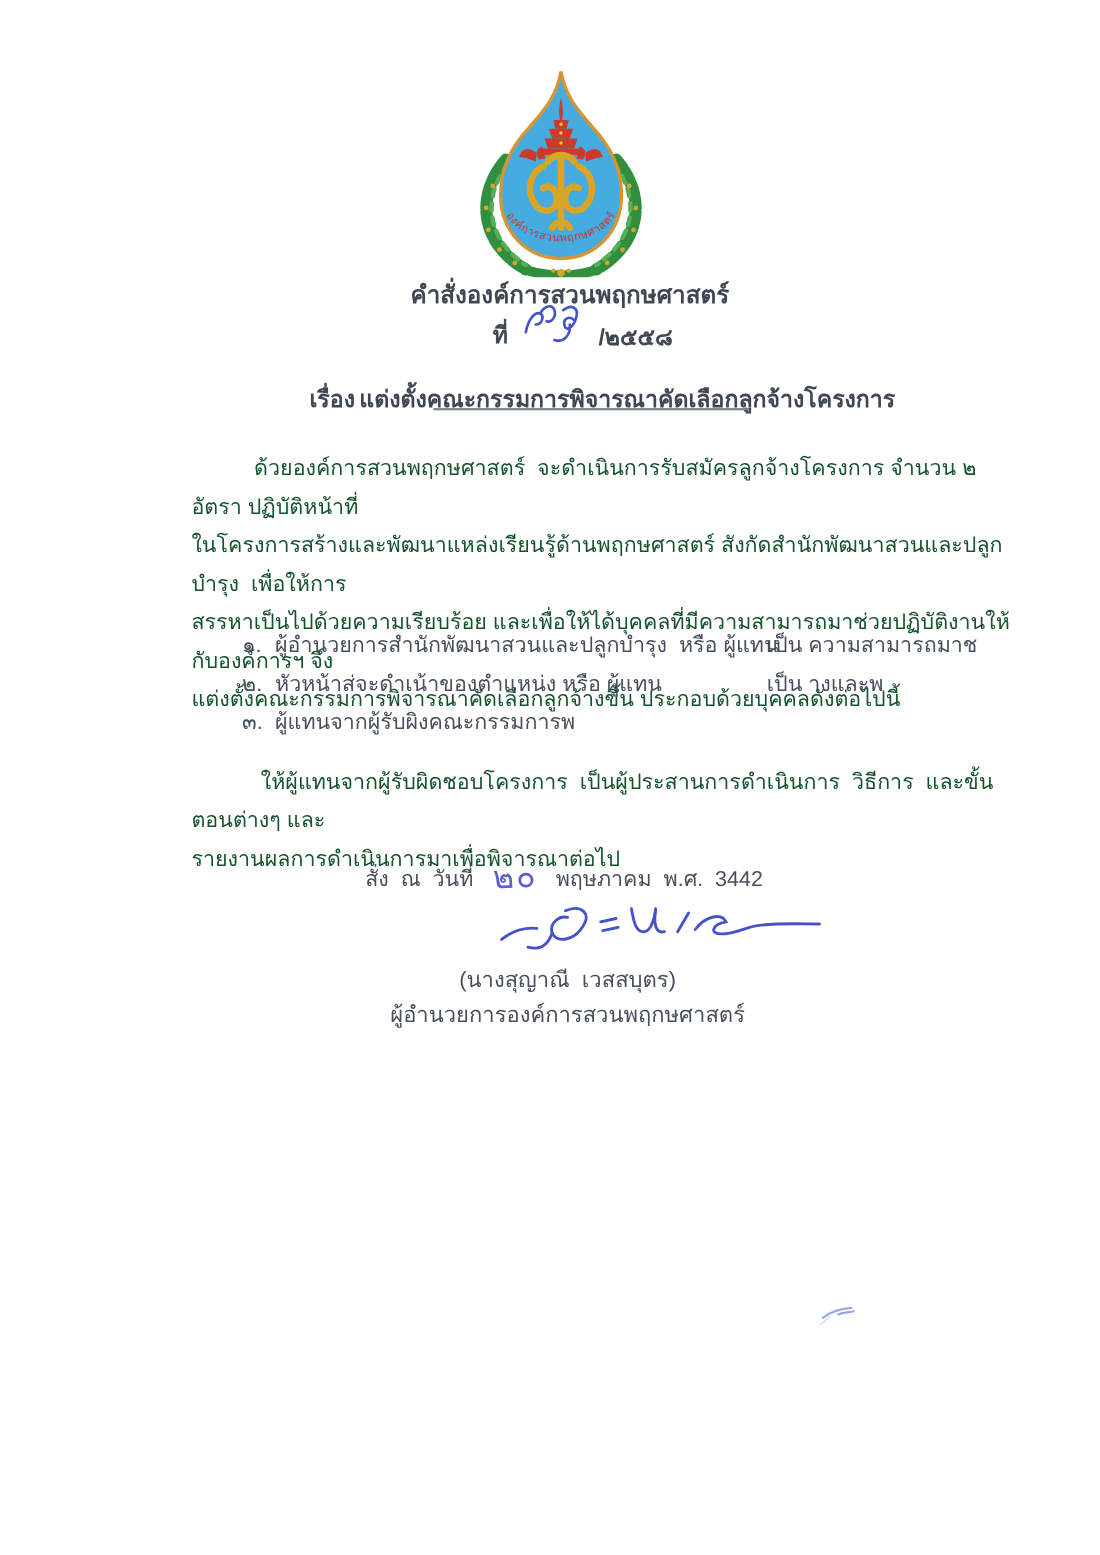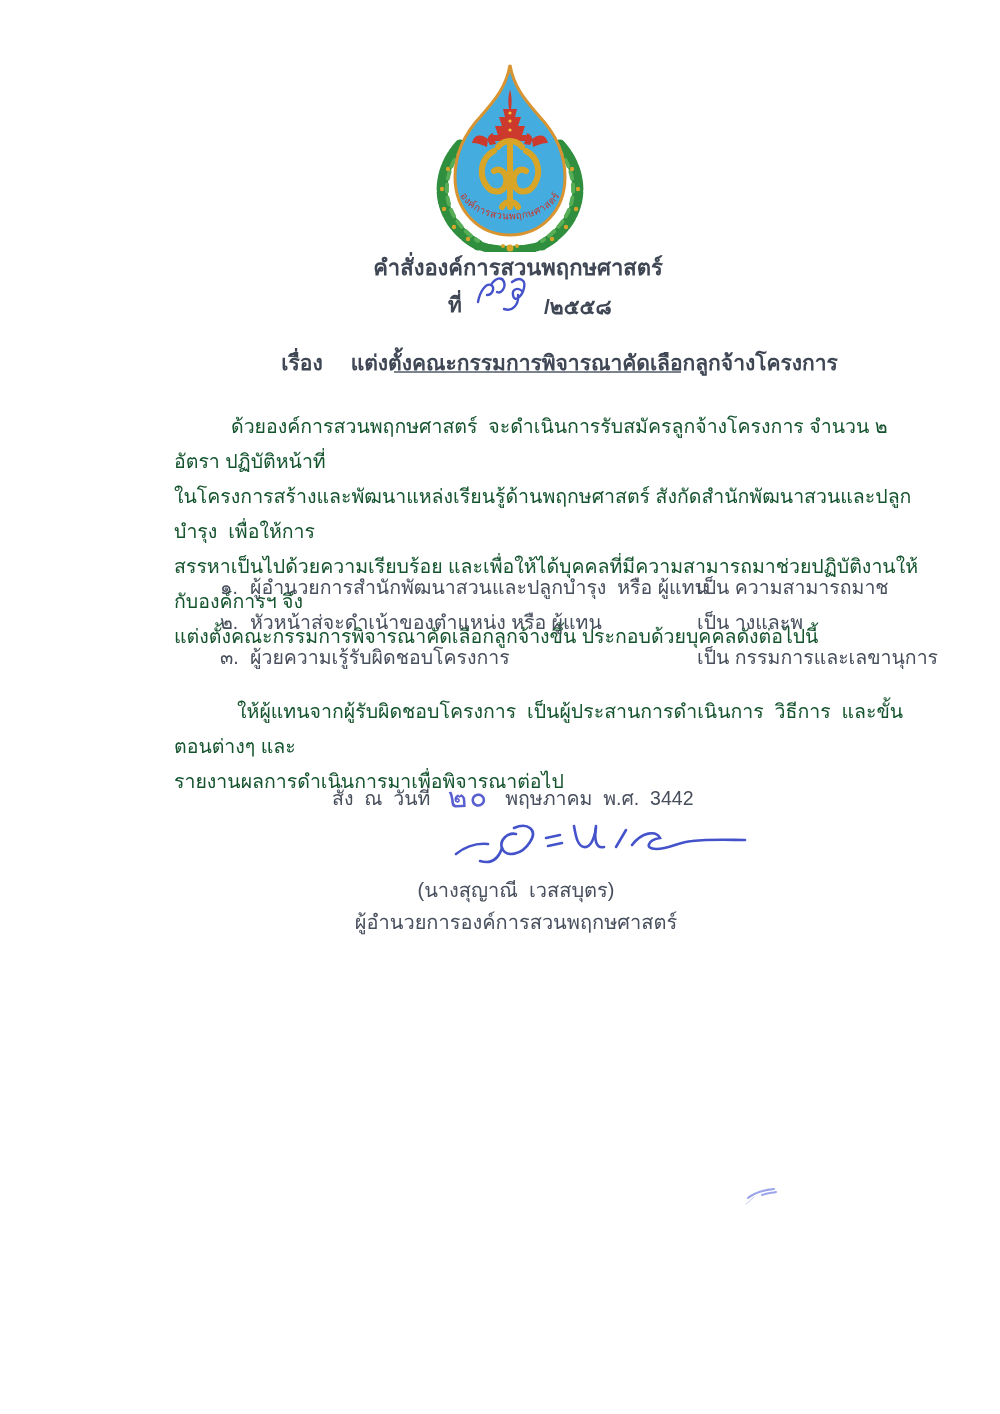--- a/index.html
+++ b/index.html
@@ -17,21 +17,21 @@
   .logo-wrap { position:absolute; left:424px; top:58px; width:172px; height:194px; }
   .doc-title {
     position:absolute; top:250px; left:18px; width:1000px;
     text-align:center; font-size:22px; font-weight:700; color:#3f4654;
   }
   .no-line { position:absolute; top:284px; left:0; width:1000px; height:50px; }
   .no-prefix { position:absolute; left:448px; top:4px; font-size:21px; font-weight:700; color:#3f4654; }
   .no-squiggle { position:absolute; left:472px; top:-14px; width:64px; height:48px; }
   .no-year { position:absolute; left:544px; top:6px; font-size:21px; font-weight:700; color:#3f4654; }
   .subject-line { position:absolute; top:322px; left:258px; font-size:21px; font-weight:700; color:#3f4654; white-space:pre; }
-  .subject-label { margin-right:28px; }
+  .subject-label { margin-right:4px; }
   .rule { position:absolute; top:371px; left:394px; width:287px; height:0; border-top:2px solid #7d838d; }
   
   .para {
     position:absolute; left:160px; width:750px;
     font-size:19.5px; line-height:35px; white-space:pre-wrap; color:#14532d;margin-left:14px;
   }
   .para1 { top:409px; text-indent:57px; }
   .para2 { top:694px; text-indent:63px; }
   .committee { position:absolute; top:570px; left:200px; width:720px; font-size:19.5px;margin-left:20px; }
   .committee-row { position:relative; height:35px; line-height:35px; }
@@ -148,22 +148,21 @@
   <div class="committee">
     <div class="committee-row">
       <span class="c-no">๑.</span><span class="c-name">ผู้อำนวยการสำนักพัฒนาสวนและปลูกบำรุง  หรือ ผู้แทน</span>
       <span class="c-role">เป็น ความสามารถมาช</span>
     </div>
     <div class="committee-row">
       <span class="c-no">๒.</span><span class="c-name">หัวหน้าส่จะดำเน้าของตำแหน่ง หรือ ผู้แทน</span>
       <span class="c-role">เป็น างและพ</span>
     </div>
     <div class="committee-row">
-      <span class="c-no">๓.</span><span class="c-name">ผู้วยความเรู้รับผิดชอบโครงการ</span>
-      <span class="c-role">เป็น กรรมการและเลขานุการ</span>
+      <span class="c-no">๓.</span><span class="c-name">ผู้แทนจากผู้รับผิงคณะกรรมการพ</span>
     </div>
   </div>
 
   <div class="para para2">ให้ผู้แทนจากผู้รับผิดชอบโครงการ  เป็นผู้ประสานการดำเนินการ  วิธีการ  และขั้นตอนต่างๆ และ
 รายงานผลการดำเนินการมาเพื่อพิจารณาต่อไป</div>
 
   <div class="date-line">
     <span>สั่ง  ณ  วันที่</span><span class="hand-day">๒๐</span><span>พฤษภาคม  พ.ศ.  3442</span>
   </div>
 

